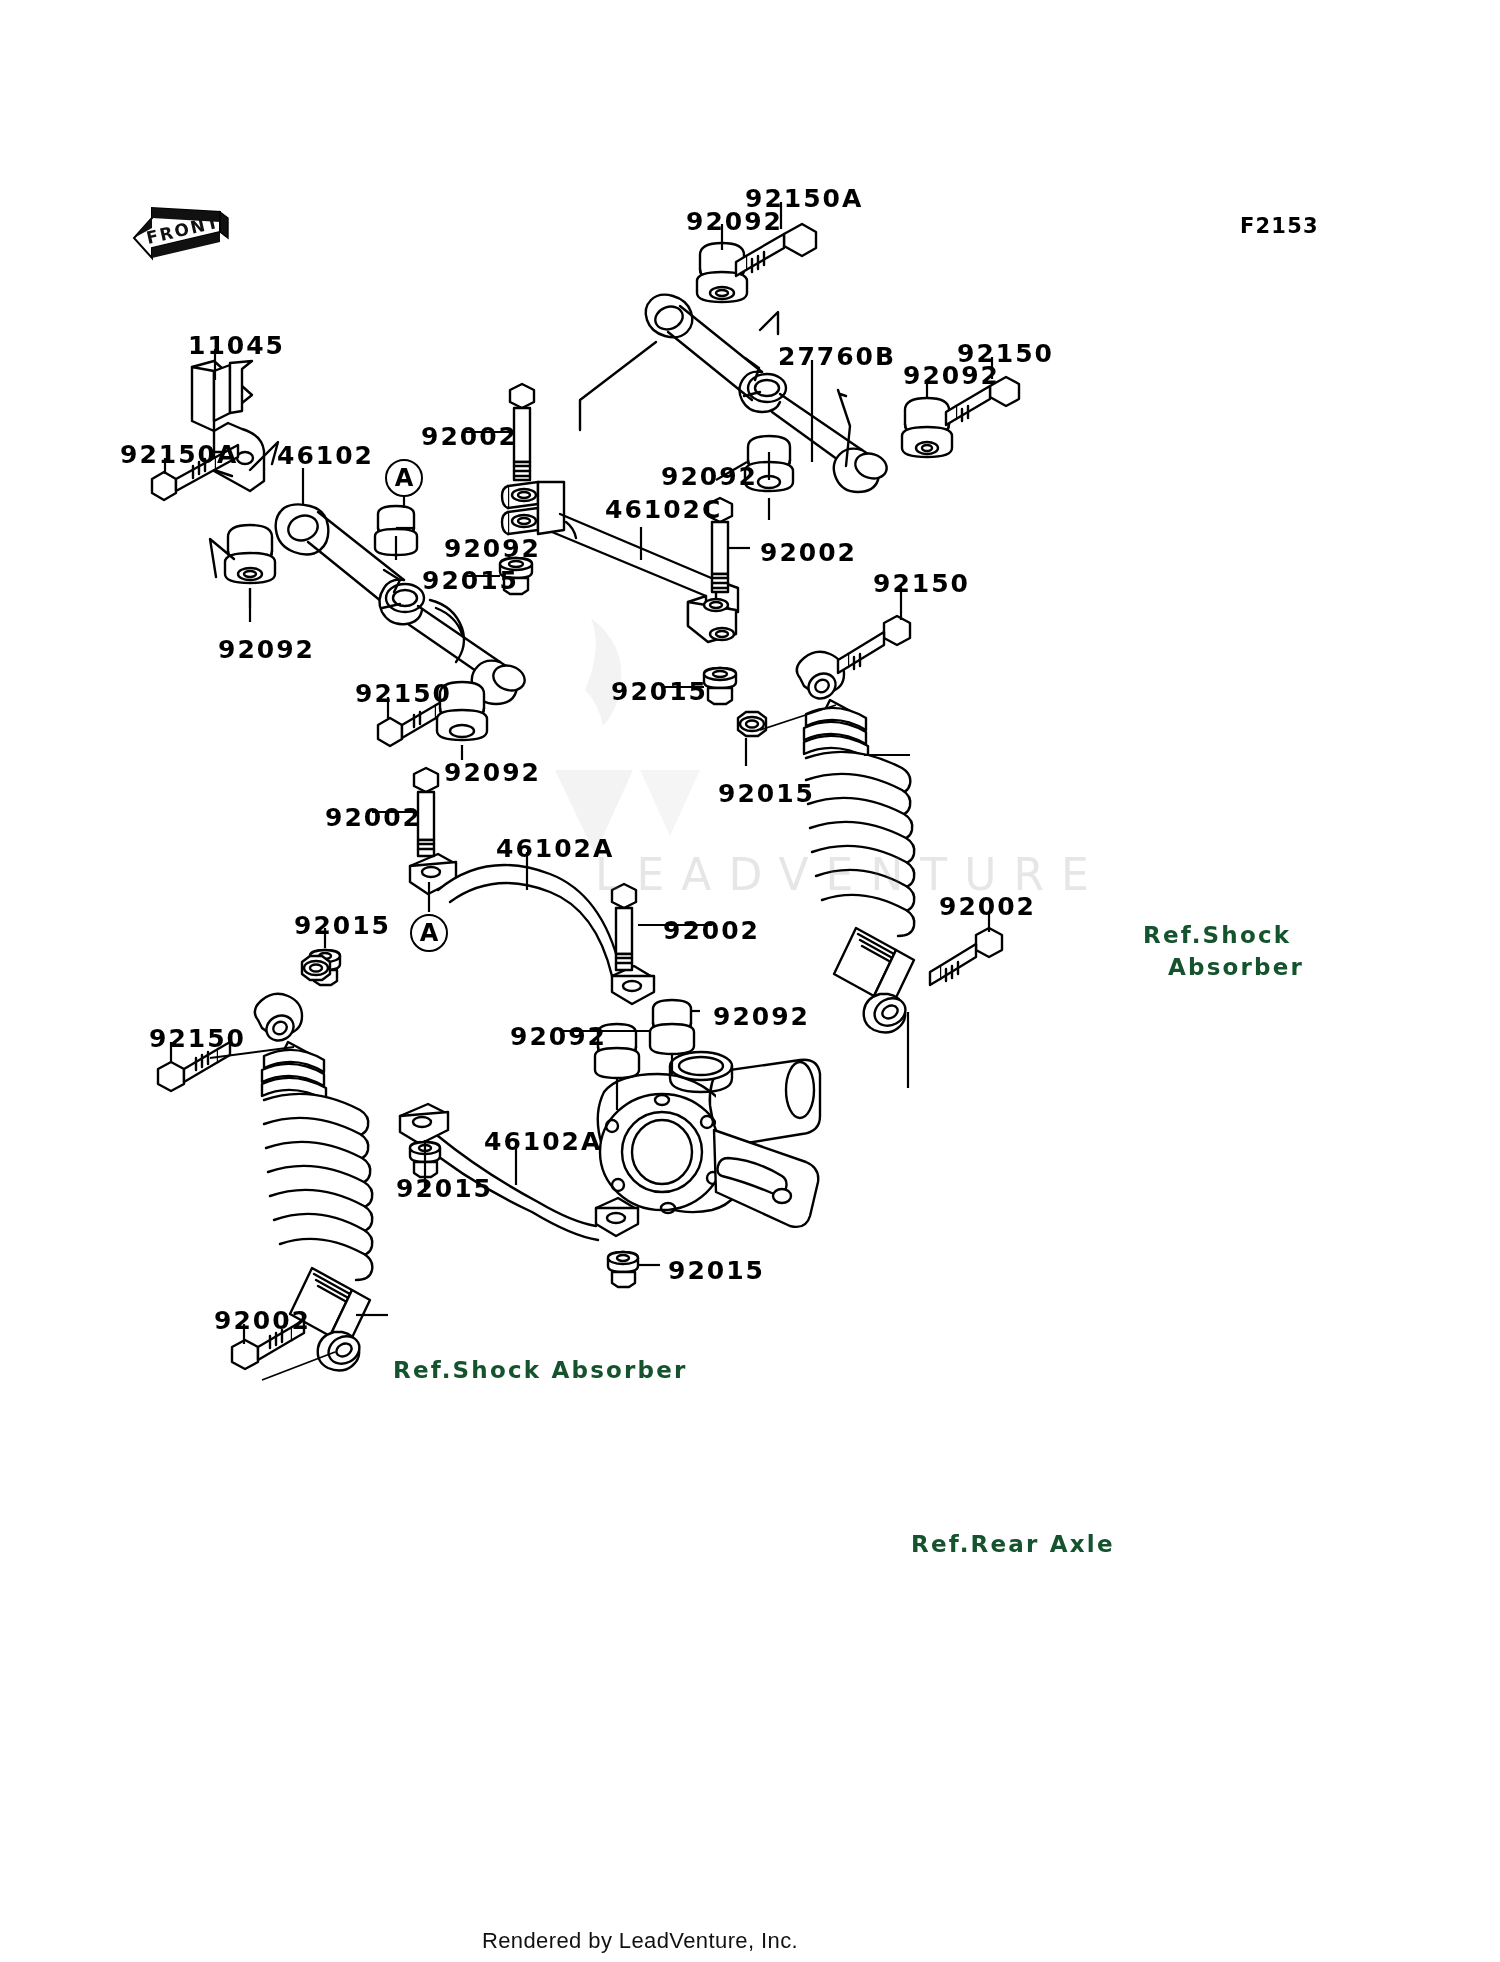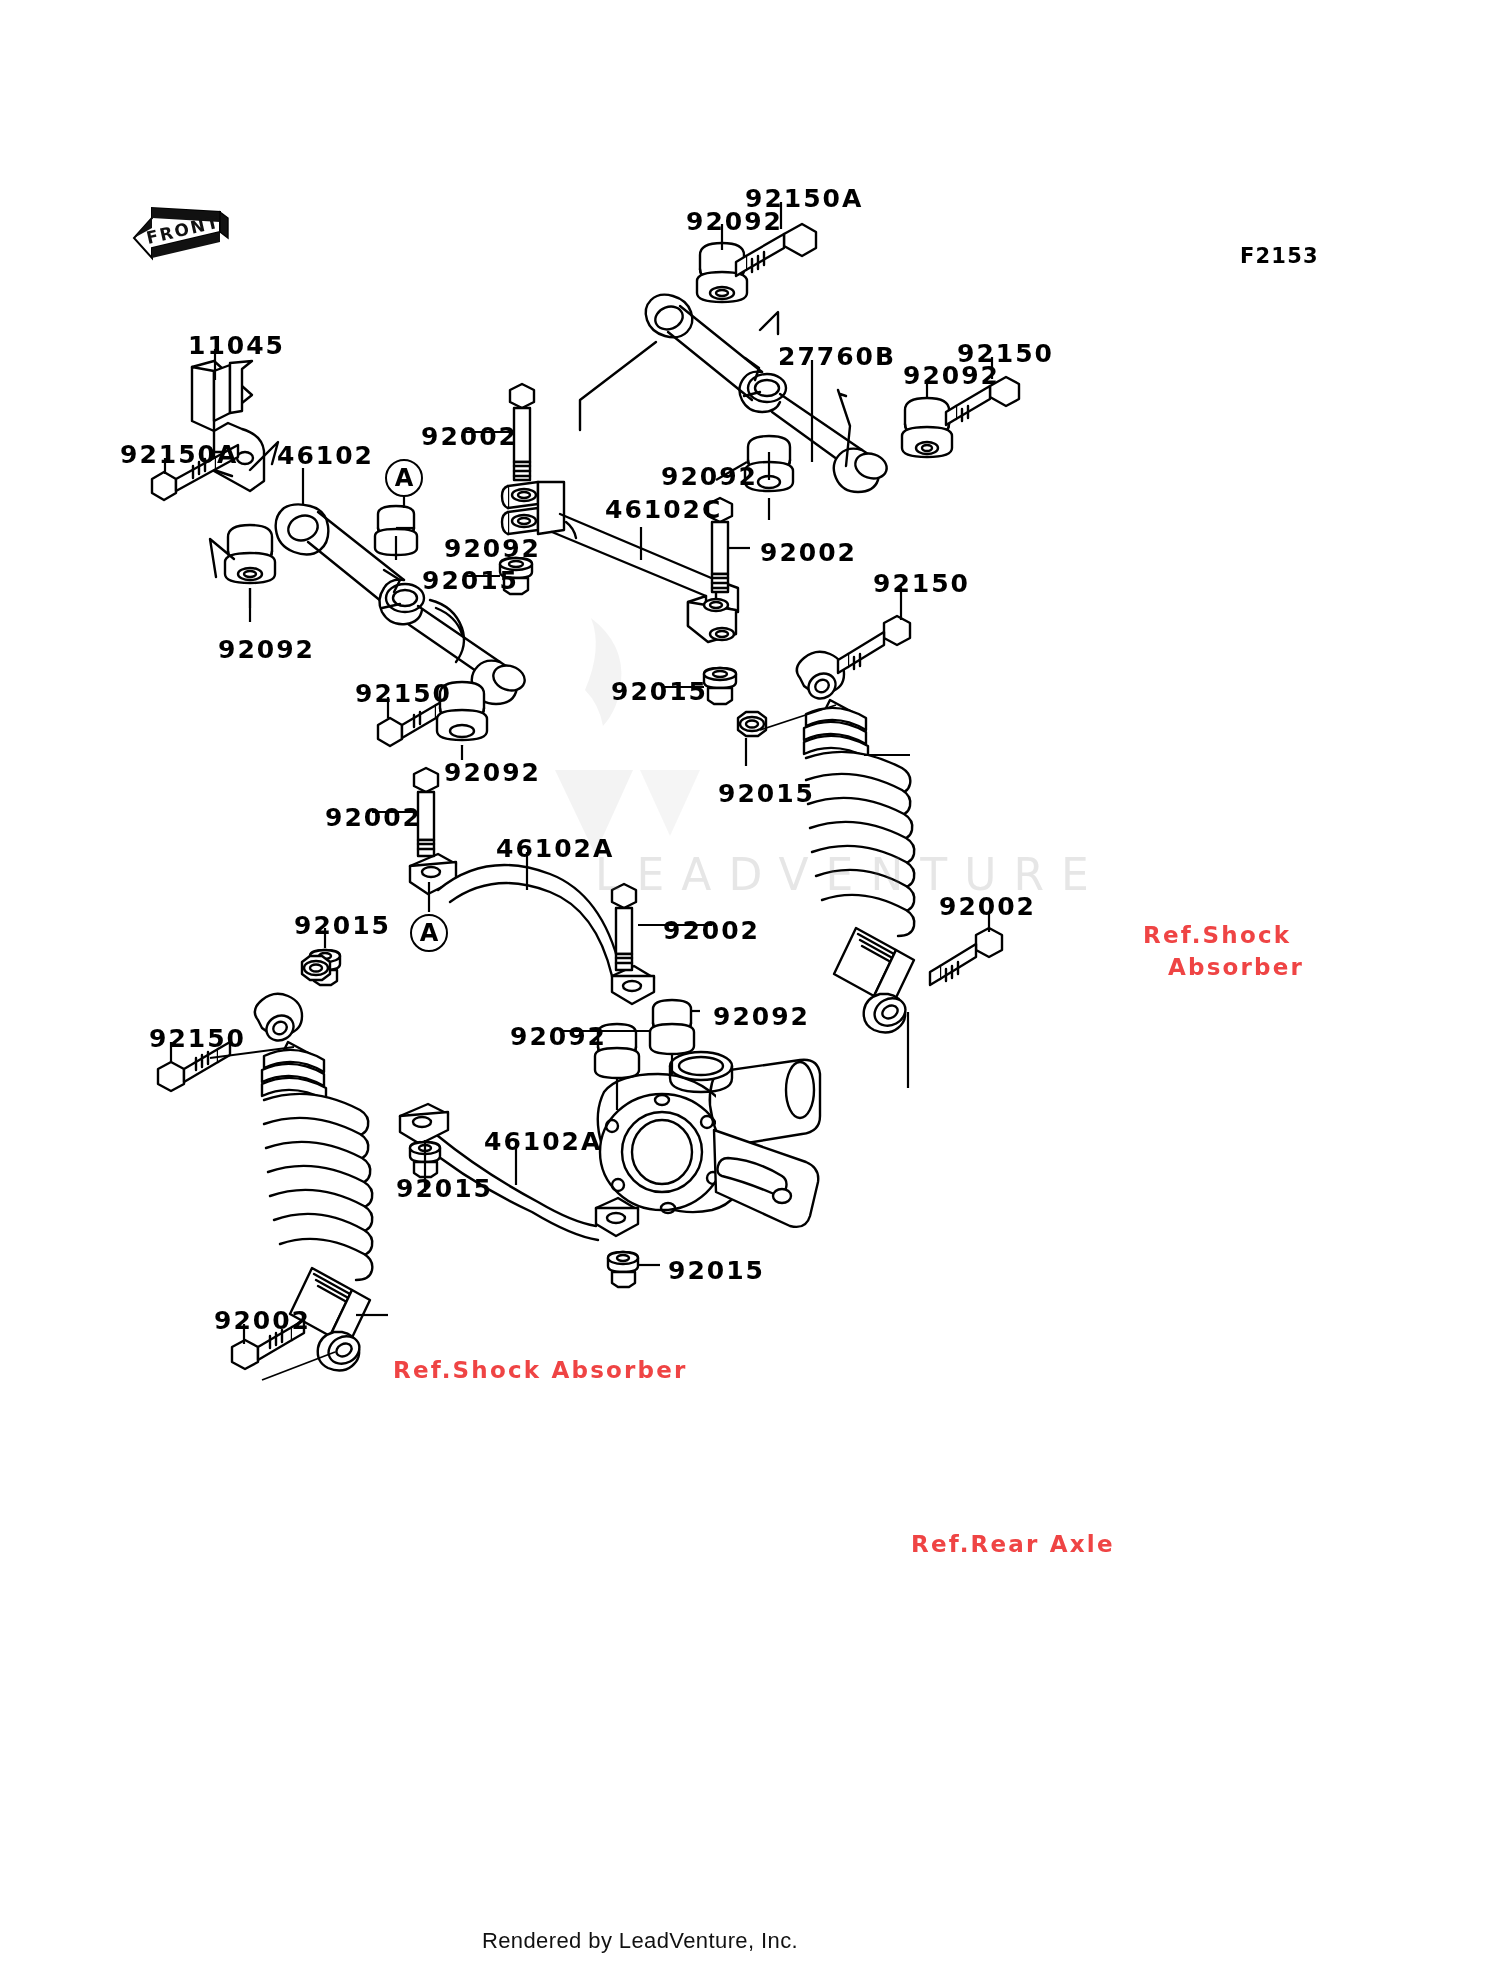--- a/index.html
+++ b/index.html
@@ -9,21 +9,21 @@
   #sheet{position:absolute;inset:0;background:#fff;}
 
   
   .lbl{position:absolute;font-family:"DejaVu Sans",sans-serif;
        font-weight:700;font-size:25px;letter-spacing:2.0px;color:#000;
        white-space:nowrap;line-height:1;}
 
   
   .reftxt{position:absolute;font-family:"DejaVu Sans",sans-serif;
           font-weight:700;font-size:23px;letter-spacing:2.2px;
-          white-space:pre;line-height:1.28;color:#ef4444;}
+          white-space:pre;line-height:1.28;color:#14532d;}
 
   
   .sheetid{position:absolute;font-family:"DejaVu Sans",sans-serif;
            font-weight:700;font-size:21px;letter-spacing:1.2px;color:#000;}
 
   
   .footer{position:absolute;left:0;width:1280px;text-align:center;
           font-family:"Liberation Sans",sans-serif;font-size:22px;
           letter-spacing:.4px;color:#111;}
 
@@ -478,21 +478,21 @@
     <g>
       <path d="M28 22 L10 42 L28 62 L28 52 L96 36 L96 16 L28 12 Z" fill="#fff" stroke="#000" stroke-width="2"></path>
       <path d="M28 22 L28 12 L96 16 L96 26 Z" fill="#111"></path>
       <path d="M28 52 L28 62 L96 46 L96 36 Z" fill="#111"></path>
       <path d="M96 16 L104 22 L104 42 L96 36 Z" fill="#111" stroke="#000" stroke-width="1.4"></path>
       <path d="M10 42 L28 22 L28 32 Z" fill="#111"></path>
       <text x="24" y="48" font-family="DejaVu Sans, sans-serif" font-weight="700" font-size="17" fill="#111" transform="rotate(-13 24 48)" letter-spacing="2">FRONT</text>
     </g>
   </svg>
 
-  <div class="sheetid" style="left:1240px;top:214px;margin-top:30px;">F2153</div>
+  <div class="sheetid" style="left:1240px;top:214px;">F2153</div>
 
   <div class="reftxt" style="left:1143px;top:921px;">Ref.Shock</div>
   <div class="reftxt" style="left:1168px;top:953px;">Absorber</div>
   <div class="reftxt" style="left:911px;top:1530px;">Ref.Rear Axle</div>
   <div class="reftxt" style="left:393px;top:1356px;">Ref.Shock Absorber</div>
 
   <div id="labels">
       <div class="lbl" style="left: 745px; top: 186px;">92150A</div>
       <div class="lbl" style="left: 686px; top: 209px;">92092</div>
       <div class="lbl" style="left: 778px; top: 344px;">27760B</div>

